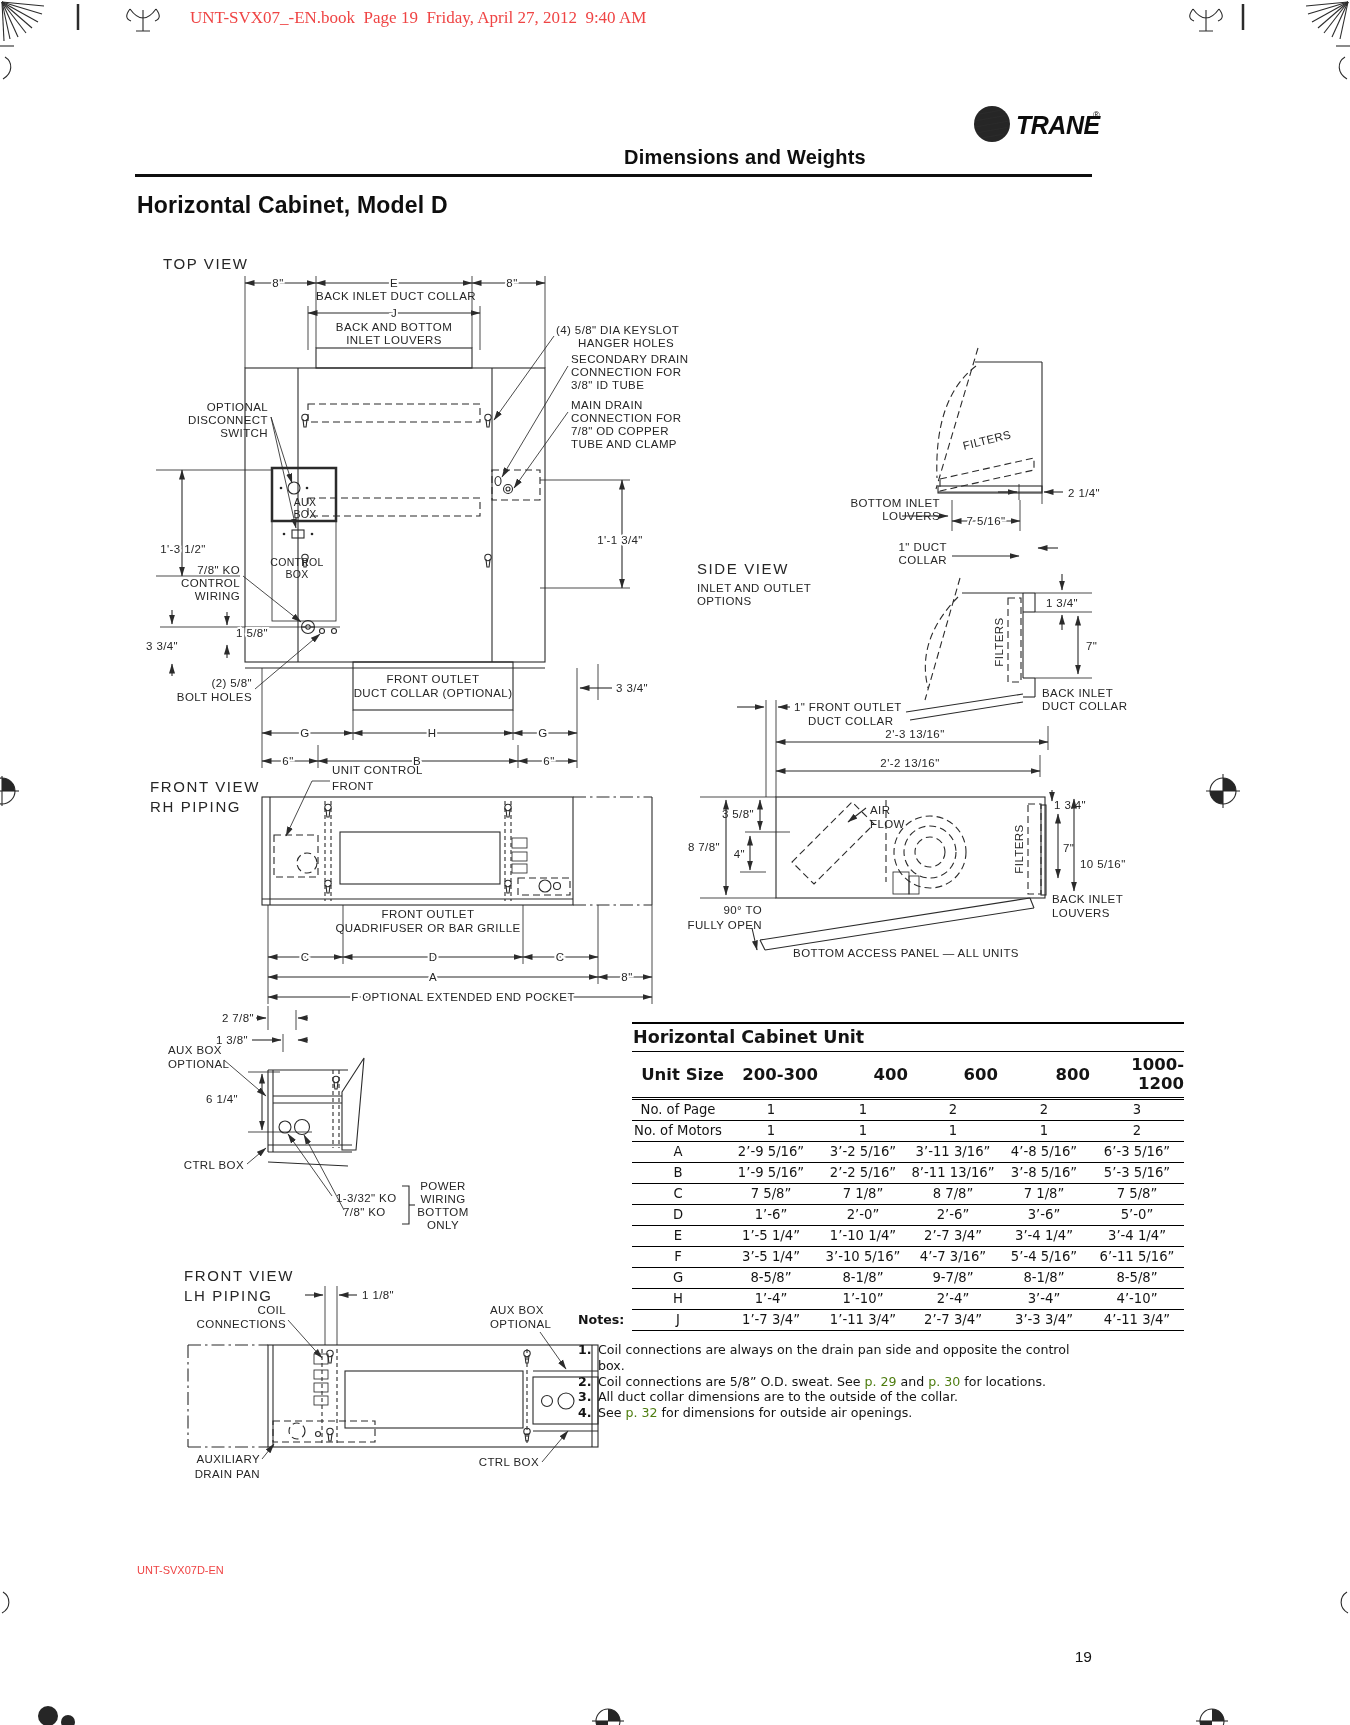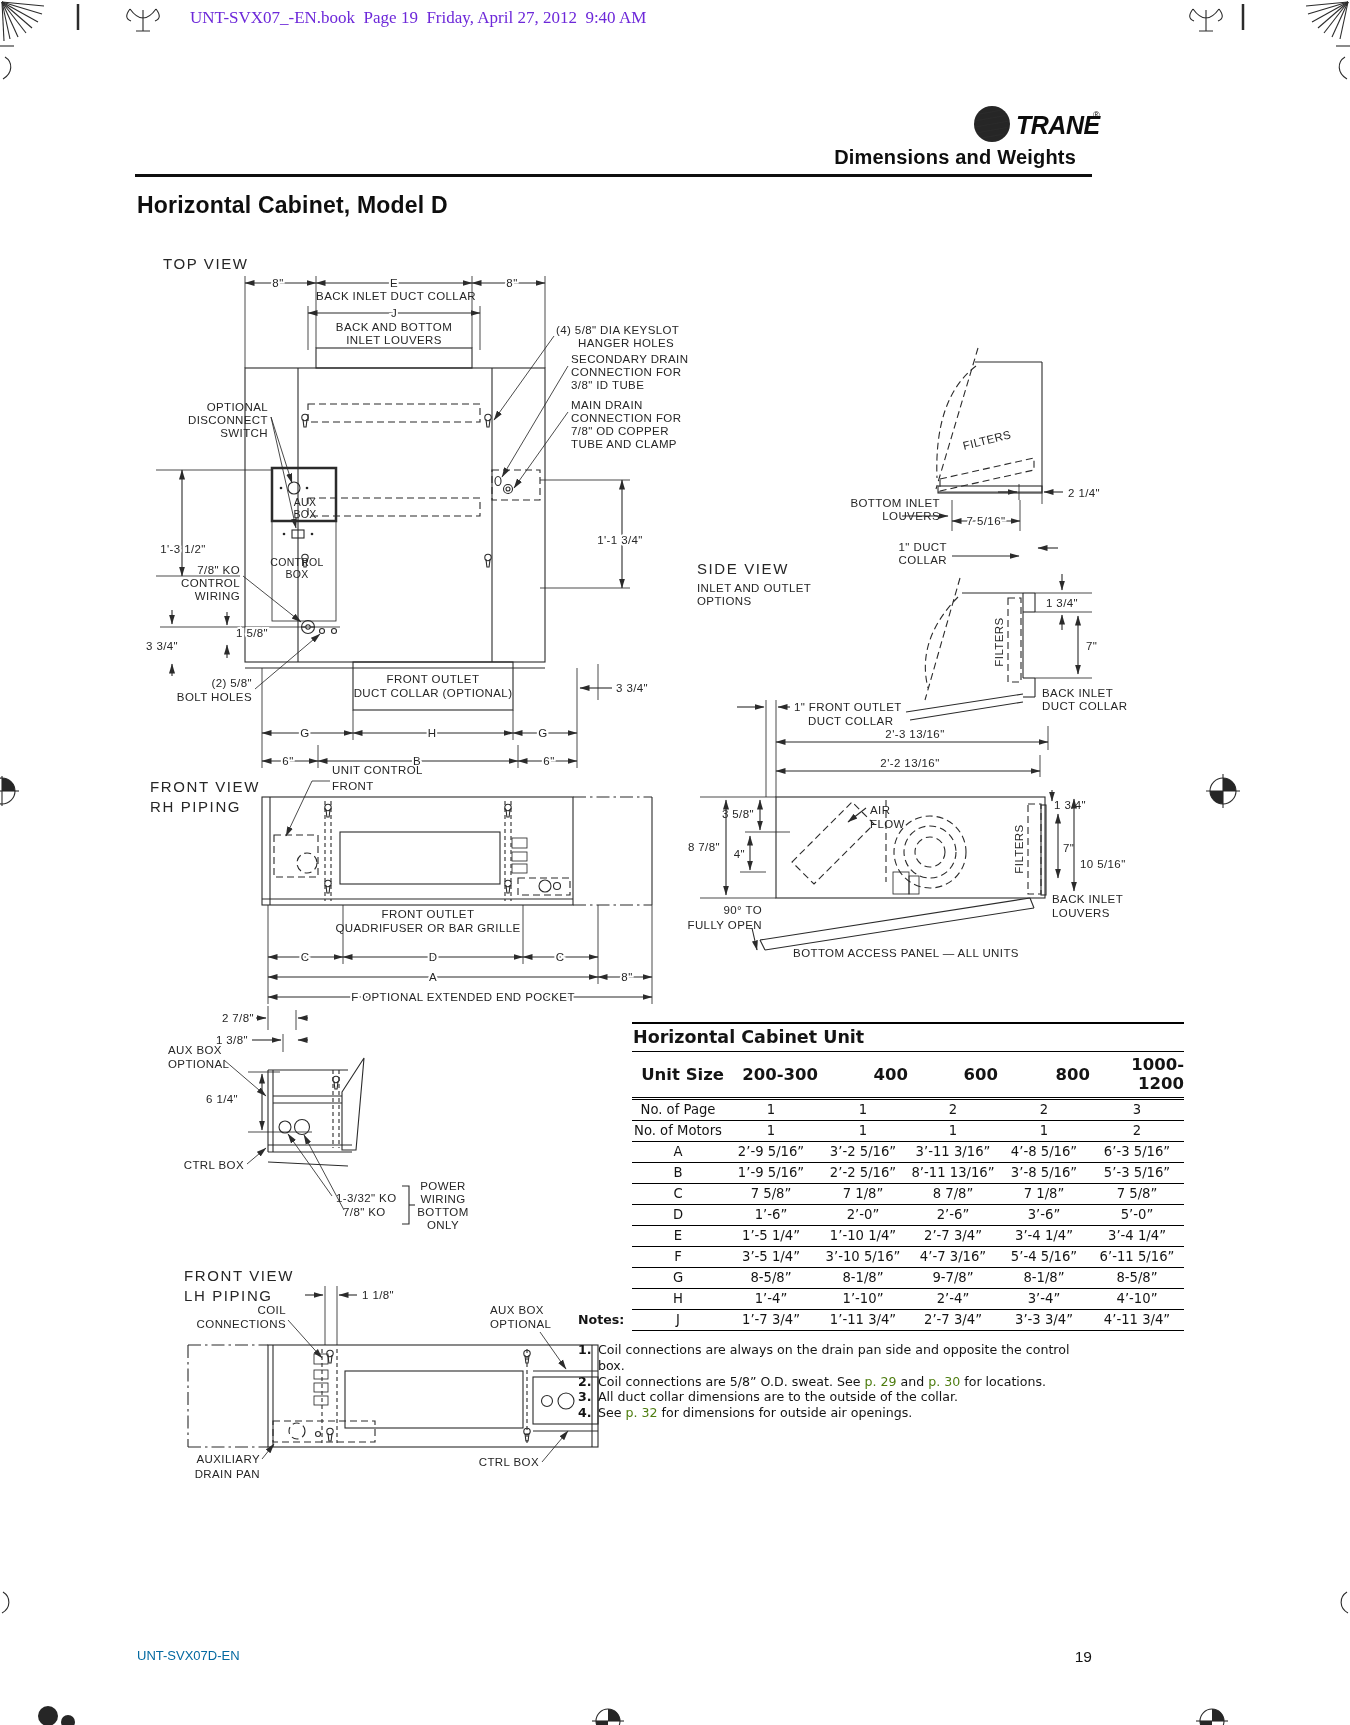--- a/index.html
+++ b/index.html
@@ -1,23 +1,23 @@
 <!DOCTYPE html>
 <html><head>
 <meta charset="utf-8">
 <style>
   * { margin:0; padding:0; box-sizing:border-box; }
   html,body { width:1350px; height:1725px; }
   body { position:relative; background:#ffffff; font-family:"Liberation Sans",sans-serif; color:#1d1d1d; overflow:hidden; }
   .abs { position:absolute; }
-  .print-header { left:190px; top:8px; font-family:"Liberation Serif",serif; font-size:17px; color:#6d28d9; white-space:pre; }
-  .section-title { left:584px; top:146px; width:492px; text-align:right; font-size:20px; font-weight:bold; color:#0e0e0e; letter-spacing:.2px; }
+  .print-header { left:190px; top:8px; font-family:"Liberation Serif",serif; font-size:17px; color:#ef4444; white-space:pre; }
+  .section-title { left:624px; top:146px; width:492px; text-align:left; font-size:20px; font-weight:bold; color:#0e0e0e; letter-spacing:.2px; }
   .rule { left:135px; top:174px; width:957px; height:3px; background:#0f0f0f; }
   .doc-title { left:137px; top:192px; font-size:23px; font-weight:bold; color:#0e0e0e; letter-spacing:.2px; }
-  .footer-left { left:137px; top:1648px; font-size:13px; color:#0369a1; }
+  .footer-left { left:137px; top:1564px; font-size:11px; color:#ef4444; }
   .footer-right { left:1040px; top:1648px; width:52px; text-align:right; font-size:15.5px; color:#141414; }
 
   
   .cab-table { position:absolute; left:632px; top:1022px; width:552px; font-family:"DejaVu Sans",sans-serif; color:#141414; }
   .cab-table .t-title { border-top:2.4px solid #000; border-bottom:1.4px solid #000; font-size:17.5px; font-weight:bold; padding:3px 0 4px 1px; }
   .cab-table table { width:100%; border-collapse:collapse; table-layout:fixed; }
   .cab-table th { font-size:16.5px; font-weight:bold; padding:3px 0 4px; border-bottom:3px double #000; text-align:right; }
   .cab-table td { font-size:13.2px; padding:2px 0 3px; border-bottom:1.3px solid #000; text-align:center; white-space:nowrap; }
 
   

